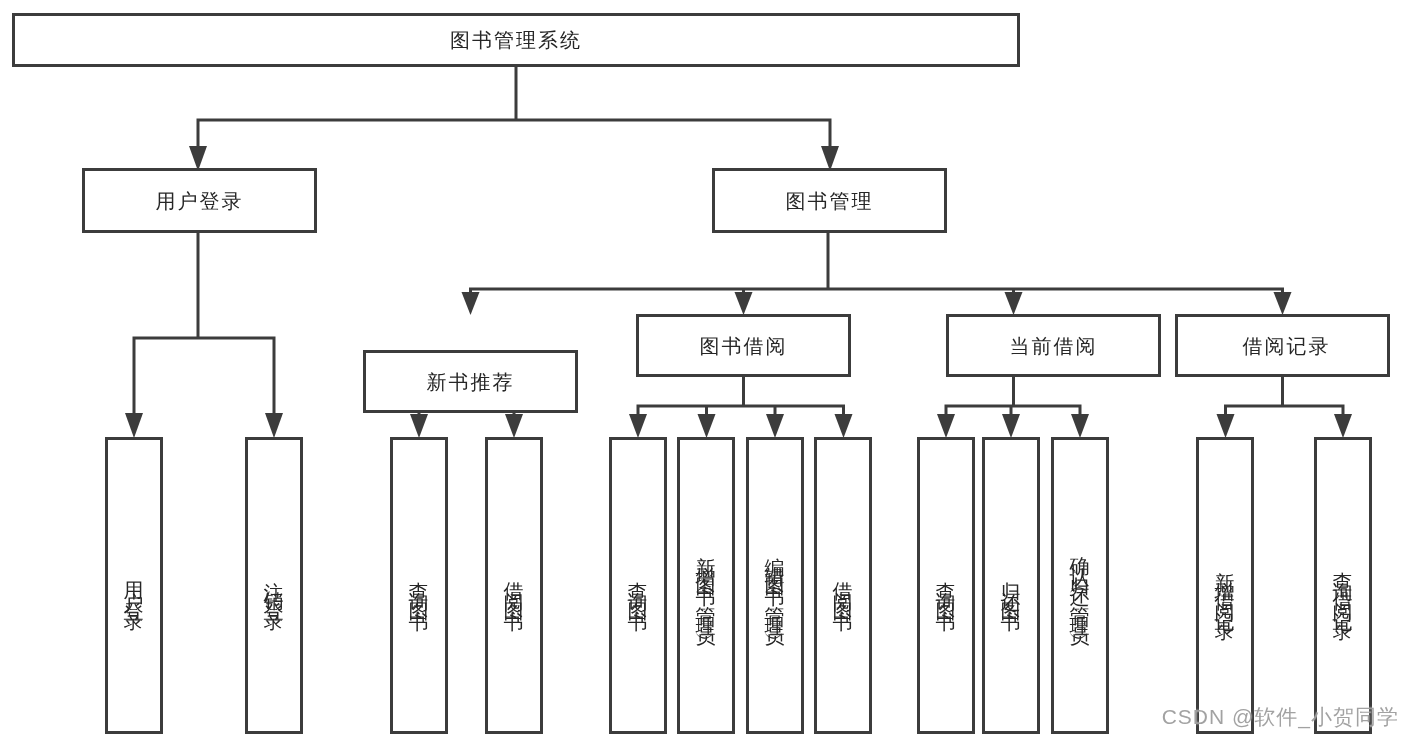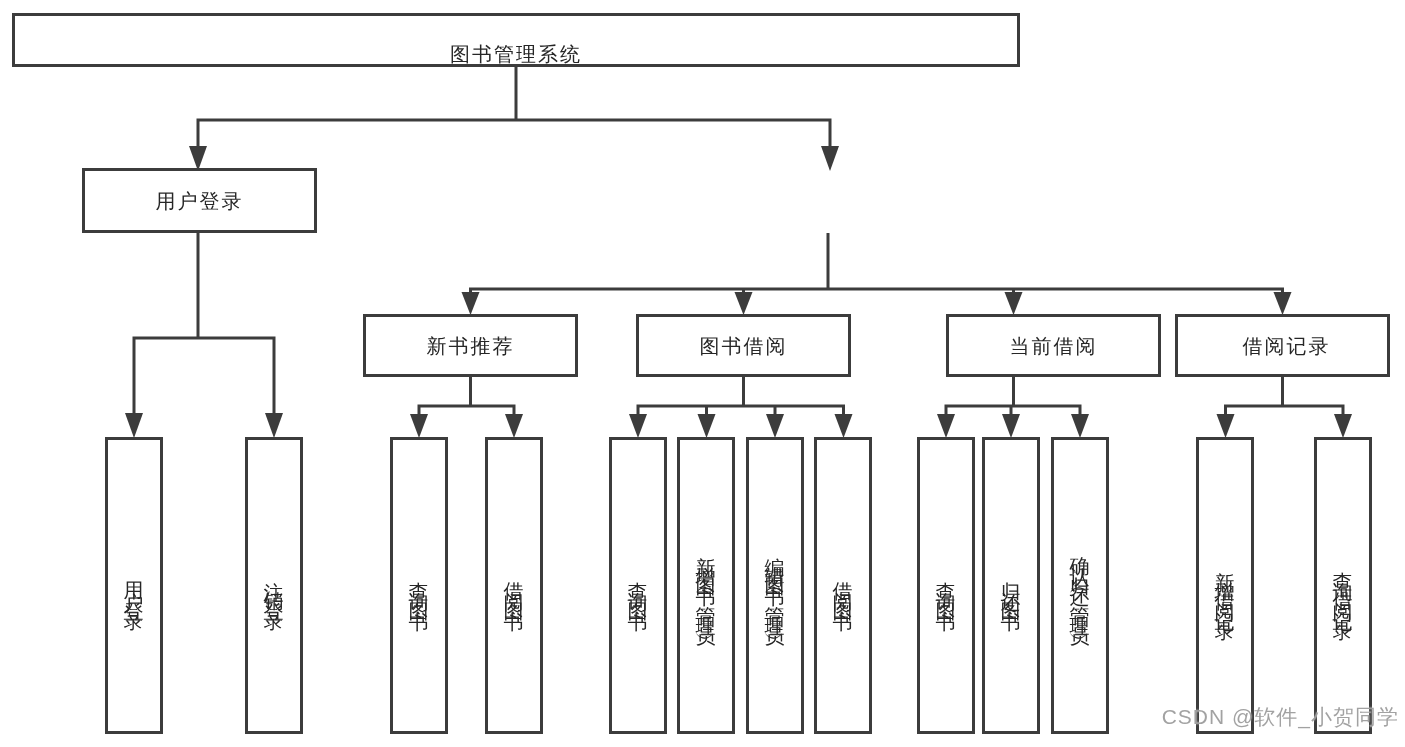--- a/index.html
+++ b/index.html
@@ -32,27 +32,27 @@
   }
   .hlabel { line-height: 1; }
   .leaf .vtext {
     writing-mode: vertical-rl;
     text-orientation: mixed;
     line-height: 1;
     letter-spacing: 10px;
     font-size: 20px;
   }
   
-  .n-root          { left: 12px;   top: 13px;  width: 1008px; height: 54px; align-items: flex-end; }
+  .n-root          { left: 12px;   top: 13px;  width: 1008px; height: 54px; }
   
   .n-user-login    { left: 82px;   top: 168px; width: 235px;  height: 65px; }
   .n-book-mgmt     { left: 712px;  top: 168px; width: 235px;  height: 65px; }
   
   .lvl3            { top: 314px; width: 215px; height: 63px; }
-  .n-new-book-rec  { left: 363px;  }
+  .n-new-book-rec  { left: 363px; margin-top: 36px;  }
   .n-book-borrow   { left: 636px;  }
   .n-current-borrow{ left: 946px;  }
   .n-borrow-records{ left: 1175px; padding-left: 8px; }
   
   .leaf            { top: 437px; width: 58px; height: 297px; }
   .n-leaf-user-login   { left: 105px;  }
   .n-leaf-logout       { left: 245px;  }
   .n-leaf-nbr-query    { left: 390px;  }
   .n-leaf-nbr-borrow   { left: 485px;  }
   .n-leaf-bb-query     { left: 609px;  }
@@ -128,20 +128,23 @@
     </g>
   </svg>
 
   <div class="box n-root">
     <span class="hlabel">图书管理系统</span>
   </div>
 
   <div class="box n-user-login">
     <span class="hlabel">用户登录</span>
   </div>
+  <div class="box n-book-mgmt">
+    <span class="hlabel">图书管理</span>
+  </div>
 
   <div class="box lvl3 n-new-book-rec">
     <span class="hlabel">新书推荐</span>
   </div>
   <div class="box lvl3 n-book-borrow">
     <span class="hlabel">图书借阅</span>
   </div>
   <div class="box lvl3 n-current-borrow">
     <span class="hlabel">当前借阅</span>
   </div>

